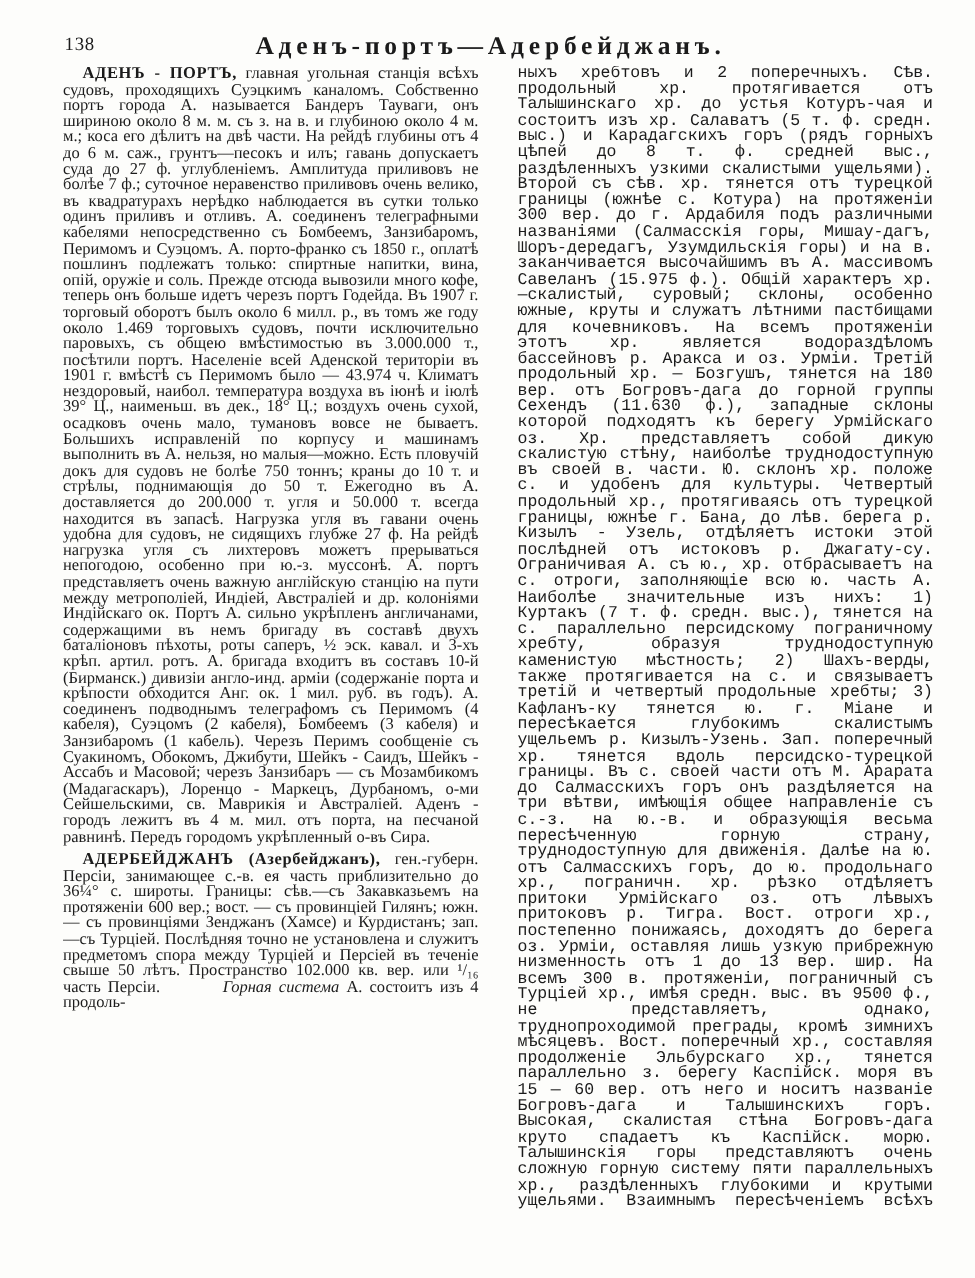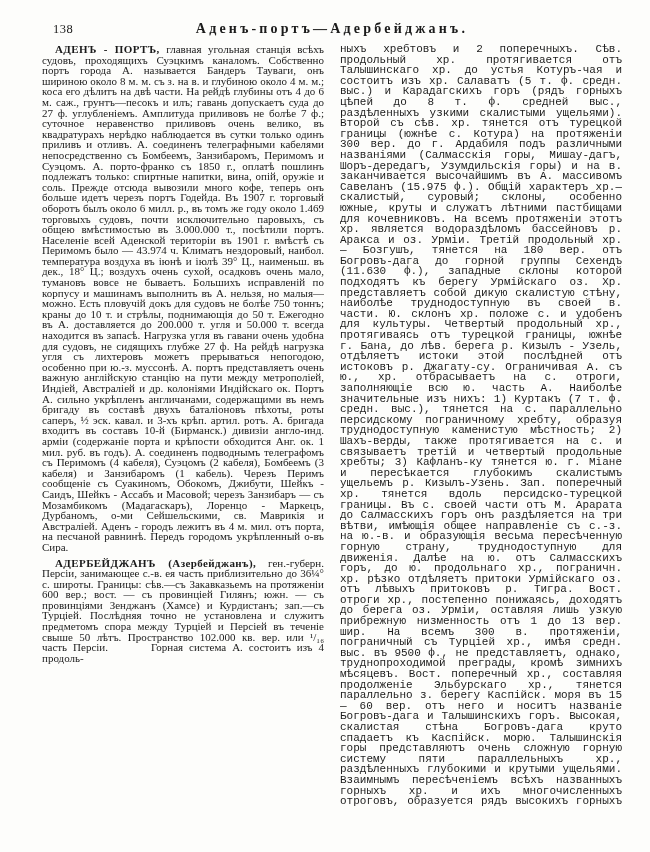--- a/index.html
+++ b/index.html
@@ -13,50 +13,50 @@
     height: 852px;
     background: #fdfdfb;
     color: #1b1b1b;
     font-family: "Liberation Serif", "DejaVu Serif", serif;
     overflow: hidden;
     margin: 0 auto;
   }
   .header {
     position: absolute;
     top: 21px;
-    left: 42px;
+    left: 32px;
     right: 28px;
     height: 16px;
   }
   .pagenum {
     position: absolute;
     left: 11px;
     top: 1px;
     font-size: 12.5px;
     letter-spacing: 0.5px;
   }
   .running-title {
     position: absolute;
     left: 0;
     right: 0;
     top: 0;
     text-align: center;
     font-weight: bold;
-    font-size: 14px;
+    font-size: 17px;
     letter-spacing: 3.2px;
     white-space: nowrap;
   }
   .columns {
     position: absolute;
     left: 42px;
     top: 44px;
     width: 580px;
     height: 764px;
     display: flex;
-    gap: 16px;
+    gap: 26px;
     overflow: hidden;
     justify-content: space-between;
   }
   .col {
     width: 285px;
     height: 100%;
     overflow: hidden;
   }
   p.article {
     margin: 0;
@@ -71,20 +71,21 @@
   }
   p.continuation {
     text-indent: 0;
     font-family: Liberation Mono, monospace;
   }
   .headword {
     font-weight: bold;
     letter-spacing: 0.4px;
   }
   .italic-lead {
+    font-style: italic;
     margin-left: 37px;
   }
 </style>
 </head>
 <body>
 
 <div class="page">
 
   <div class="header">
     <span class="pagenum">138</span>

